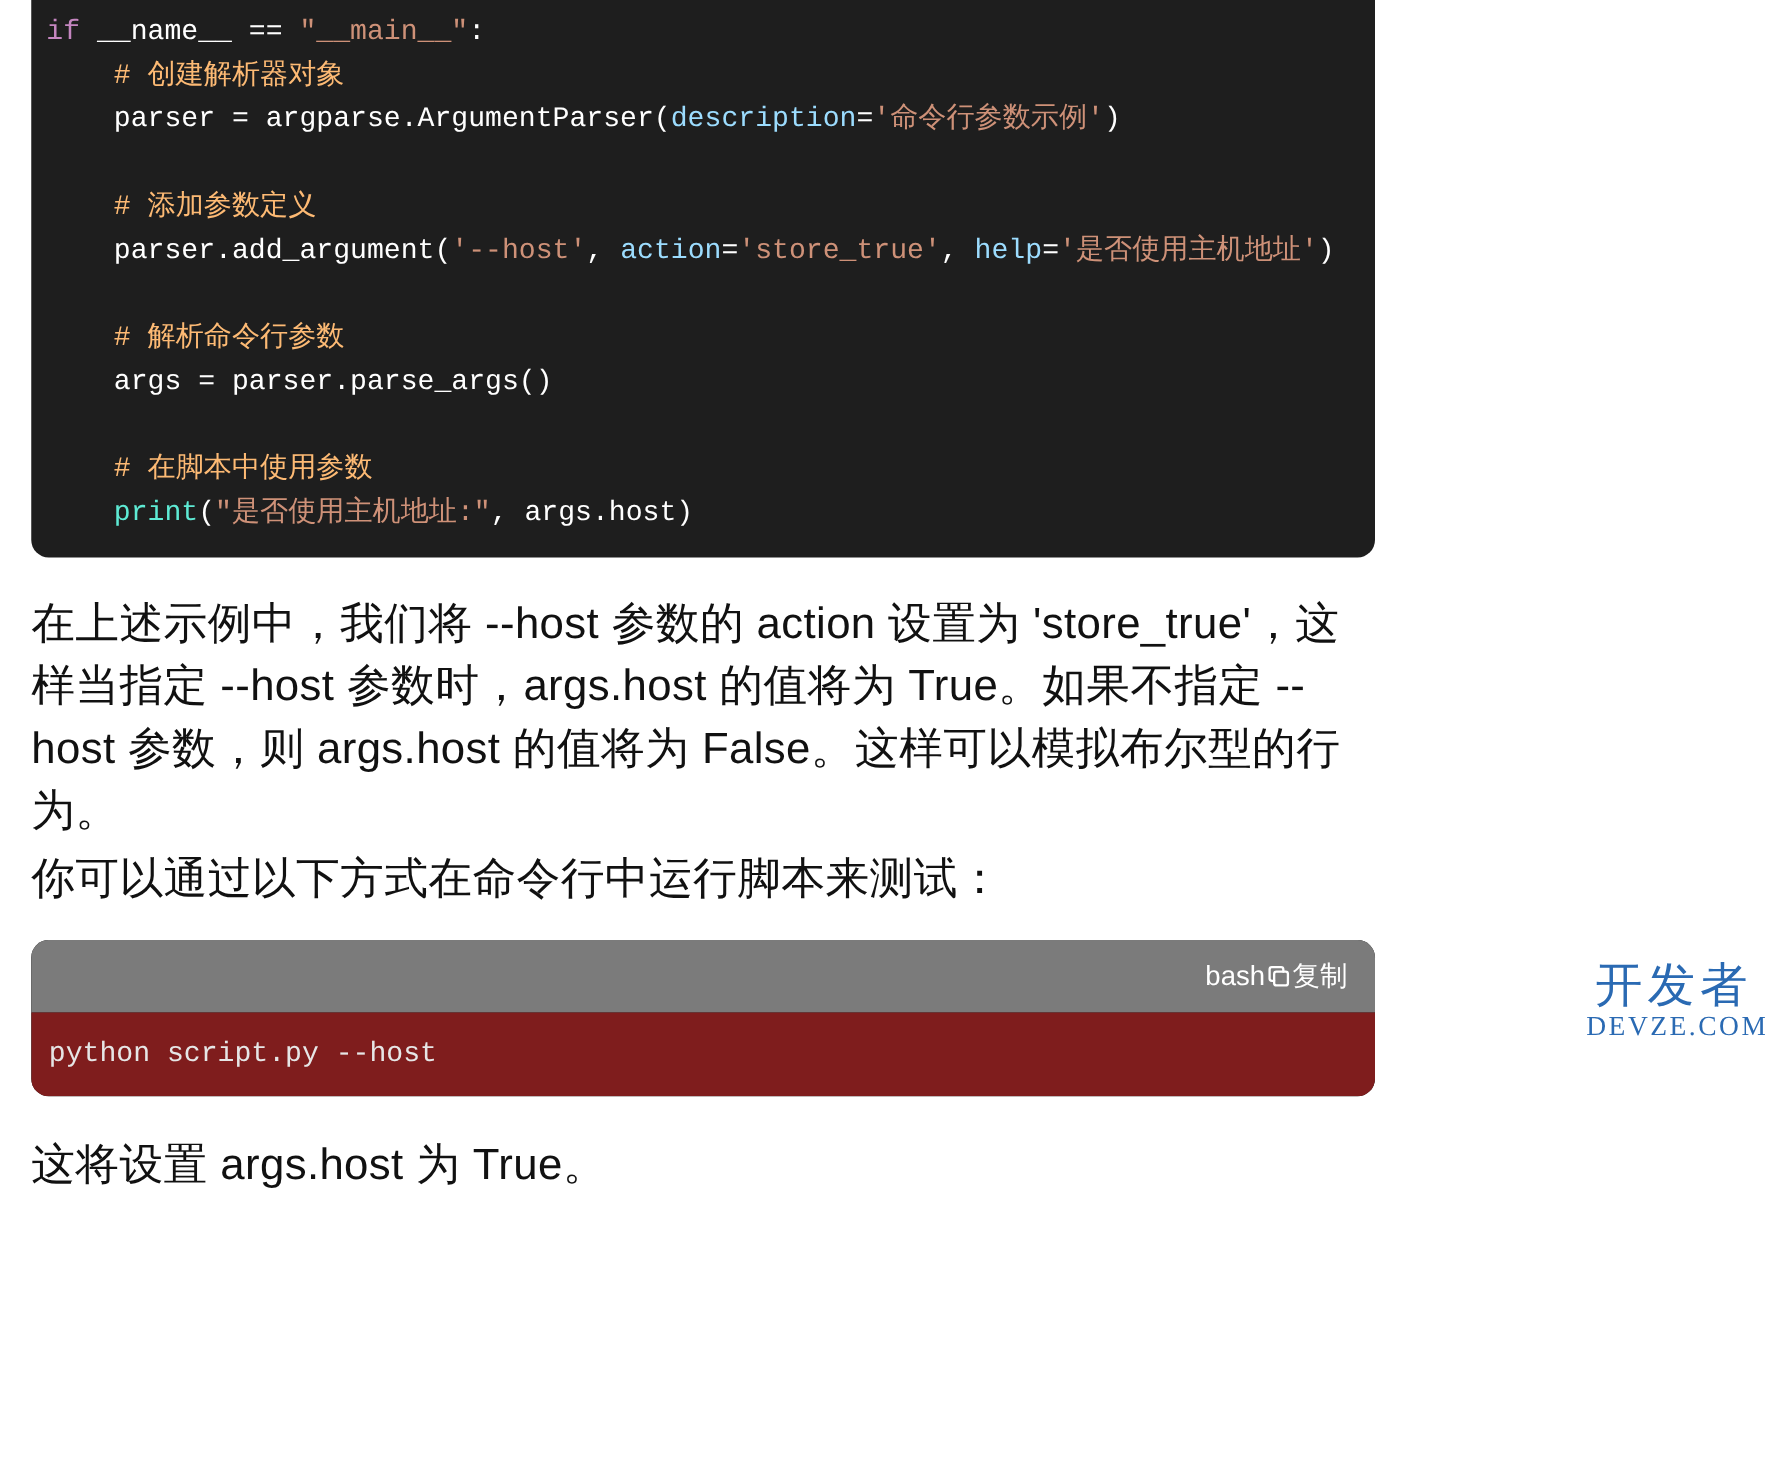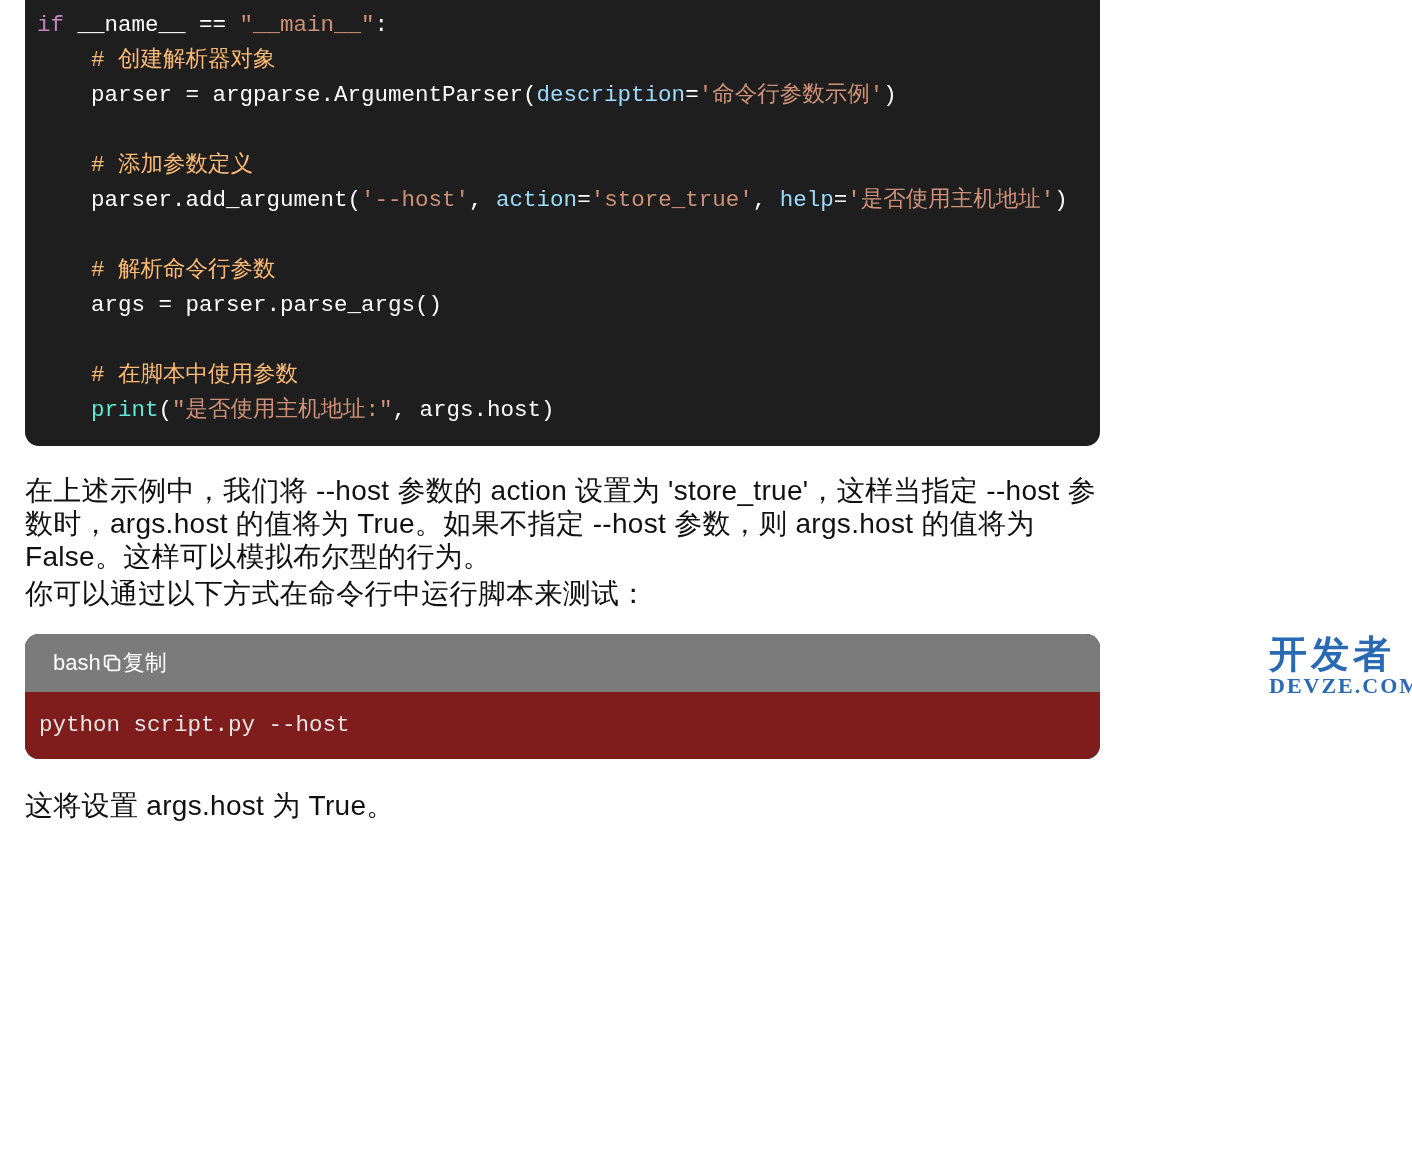--- a/index.html
+++ b/index.html
@@ -45,29 +45,29 @@
     word-break: break-all;
   }
   .t-white { color: #ffffff; }
   .t-orange { color: #ce9178; }   
   .t-func  { color: #5eead4; }    
   .t-kw    { color: #c586c0; }    
   .t-arg   { color: #9cdcfe; }    
   .t-cmt   { color: #fdba74; }    
 
   .para {
-    font-size: 28px;
-    line-height: 33px;
+    font-size: 35px;
+    line-height: 50px;
     margin: 4px 0;
     letter-spacing: 0.3px;
   }
 
   .bash-header {
     display: flex;
-    justify-content: flex-start;
+    justify-content: flex-end;
     align-items: center;
     background: #7b7b7b;
     color: #ffffff;
     padding: 14px 22px 14px 28px;
     font-size: 22px;
   }
   .bash-copy {
     display: flex;
     align-items: center;
     gap: 0;
@@ -79,29 +79,30 @@
   .code-card-bash .code-body {
     background: #7f1d1d;
     padding: 16px 14px;
   }
 
   .watermark {
     position: absolute;
     right: 3px;
     bottom: 165px;
     font-family: "KaiTi", "STKaiti", serif;
-    font-weight: 700;
+    font-weight: 400;
     font-size: 38px;
     line-height: 30px;
     color: #2a6ab3;
     text-shadow:
       -1.5px -1.5px 0 #fff,
        1.5px -1.5px 0 #fff,
       -1.5px  1.5px 0 #fff,
        1.5px  1.5px 0 #fff;
+    text-align: center;
     letter-spacing: 4px;
     pointer-events: none;
     user-select: none;
     width: 140px;
   }
   .watermark .wm-small {
     display: block;
     font-size: 22px;
     letter-spacing: 2px;
     margin-top: 2px;

